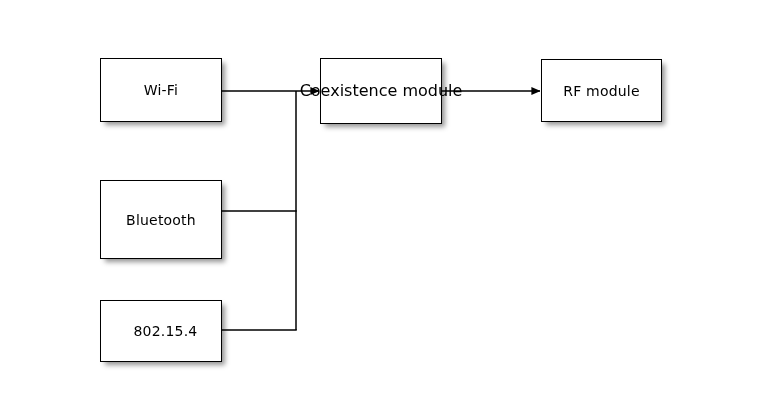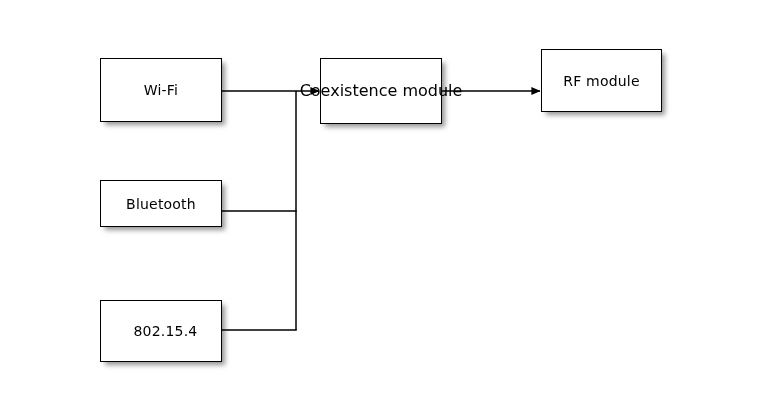--- a/index.html
+++ b/index.html
@@ -40,24 +40,24 @@
   .node-label {
     font-size: 14px;
     line-height: 12px;
     color: #000000;
     letter-spacing: 0.2px;
     white-space: nowrap;
     text-align: center;
     user-select: none;
   }
   #node-wifi      { left: 100px; top: 58px;  width: 122px; height: 64px; }
-  #node-bluetooth { left: 100px; top: 180px; width: 122px; height: 47px; }
+  #node-bluetooth { left: 100px; top: 180px; width: 122px; height: 79px; }
   #node-802154    { left: 100px; top: 300px; width: 122px; height: 62px; padding-left: 9px; }
   #node-coex      { left: 320px; top: 58px;  width: 122px; height: 66px; }
-  #node-rf        { left: 541px; top: 49px;  width: 121px; height: 63px; }
+  #node-rf        { left: 541px; top: 59px;  width: 121px; height: 63px; }
   #node-coex .node-label { font-size: 16px; letter-spacing: 0px; }
 </style>
 </head>
 <body>
 
 <div id="diagram-canvas">
 
   <svg id="wires" viewBox="0 0 760 420" width="760" height="420" aria-hidden="true">
     <defs>
       <marker id="arrowhead" markerWidth="9" markerHeight="8" refX="8.6" refY="4" orient="auto" markerUnits="userSpaceOnUse">

